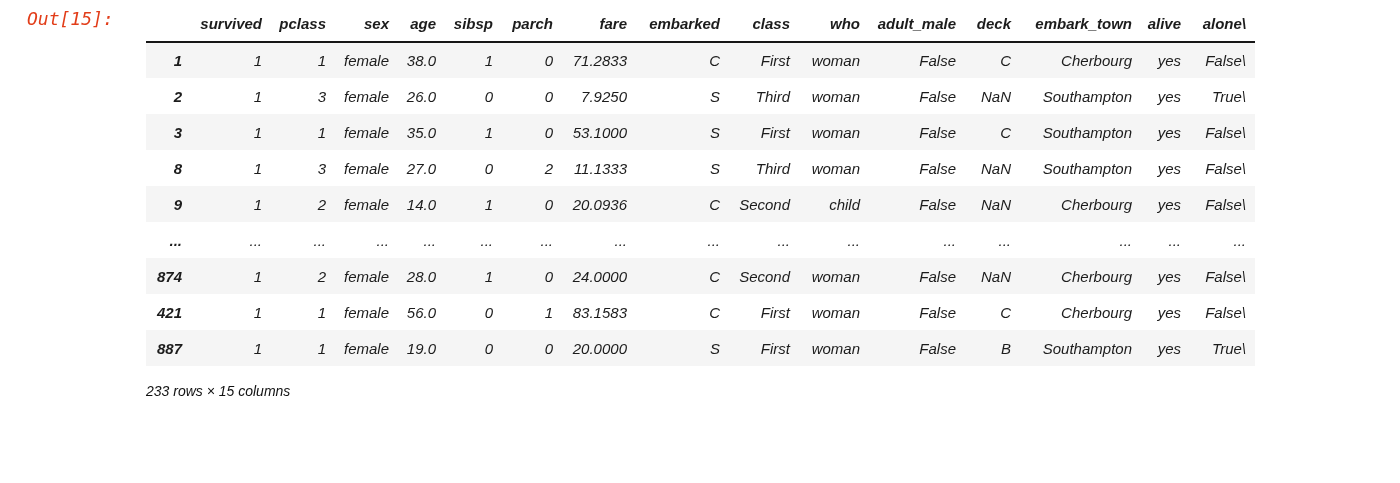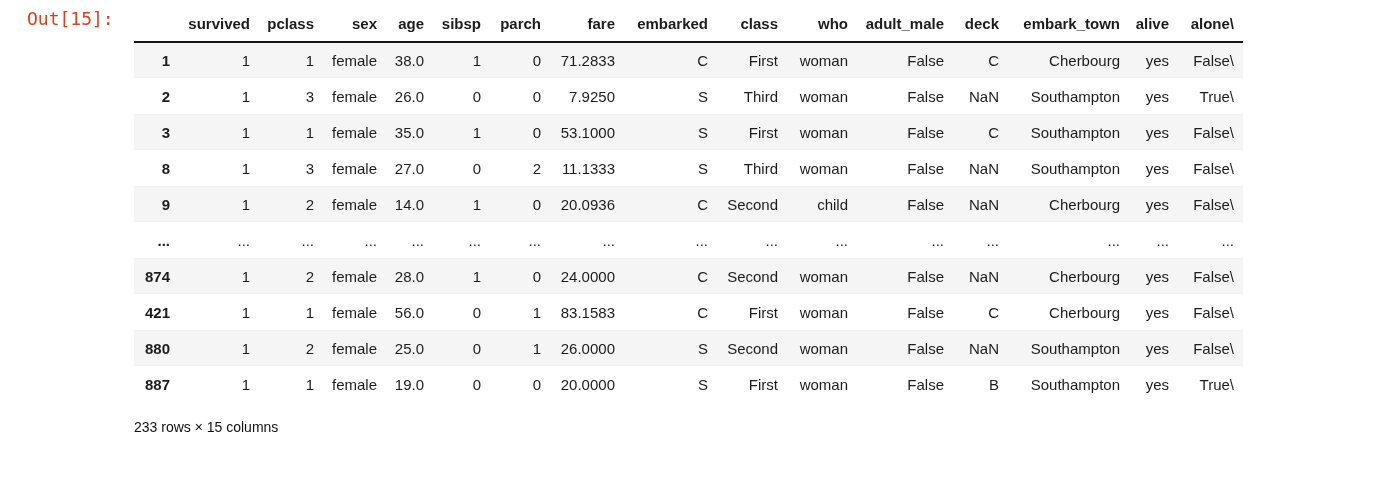--- a/index.html
+++ b/index.html
@@ -3,30 +3,30 @@
 <meta charset="utf-8">
 <style>
   * { box-sizing: border-box; }
   html, body {
     margin: 0; padding: 0;
     width: 1400px; height: 483px;
     background: #ffffff;
     font-family: "Liberation Sans", sans-serif;
     overflow: hidden;
   }
-  .output-area { position: relative; width: 1325px; height: 483px; }
+  .output-area { position: relative; width: 1325px; height: 483px; font-style: italic; }
   .out-prompt {
     position: absolute;
     left: 27px; top: 8px;
     font-family: "DejaVu Sans Mono", "Liberation Mono", monospace;
     font-size: 18px;
     color: #e23d19;
     white-space: nowrap;
   }
-  .df-wrap { position: absolute; left: 134px; top: 6px; }
+  .df-wrap { position: absolute; left: 146px; top: 6px; }
   table.dataframe {
     border-collapse: collapse;
     table-layout: fixed;
     font-size: 15px;
     color: #1c1c1c;
     border: none;
   }
   table.dataframe thead th {
     font-weight: bold;
     height: 36px;
@@ -238,38 +238,20 @@
             <td>C</td>
             <td>First</td>
             <td>woman</td>
             <td>False</td>
             <td>C</td>
             <td>Cherbourg</td>
             <td>yes</td>
             <td>False\</td>
           </tr>
           <tr>
-            <th>880</th>
-            <td>1</td>
-            <td>2</td>
-            <td>female</td>
-            <td>25.0</td>
-            <td>0</td>
-            <td>1</td>
-            <td>26.0000</td>
-            <td>S</td>
-            <td>Second</td>
-            <td>woman</td>
-            <td>False</td>
-            <td>NaN</td>
-            <td>Southampton</td>
-            <td>yes</td>
-            <td>False\</td>
-          </tr>
-          <tr>
             <th>887</th>
             <td>1</td>
             <td>1</td>
             <td>female</td>
             <td>19.0</td>
             <td>0</td>
             <td>0</td>
             <td>20.0000</td>
             <td>S</td>
             <td>First</td>

